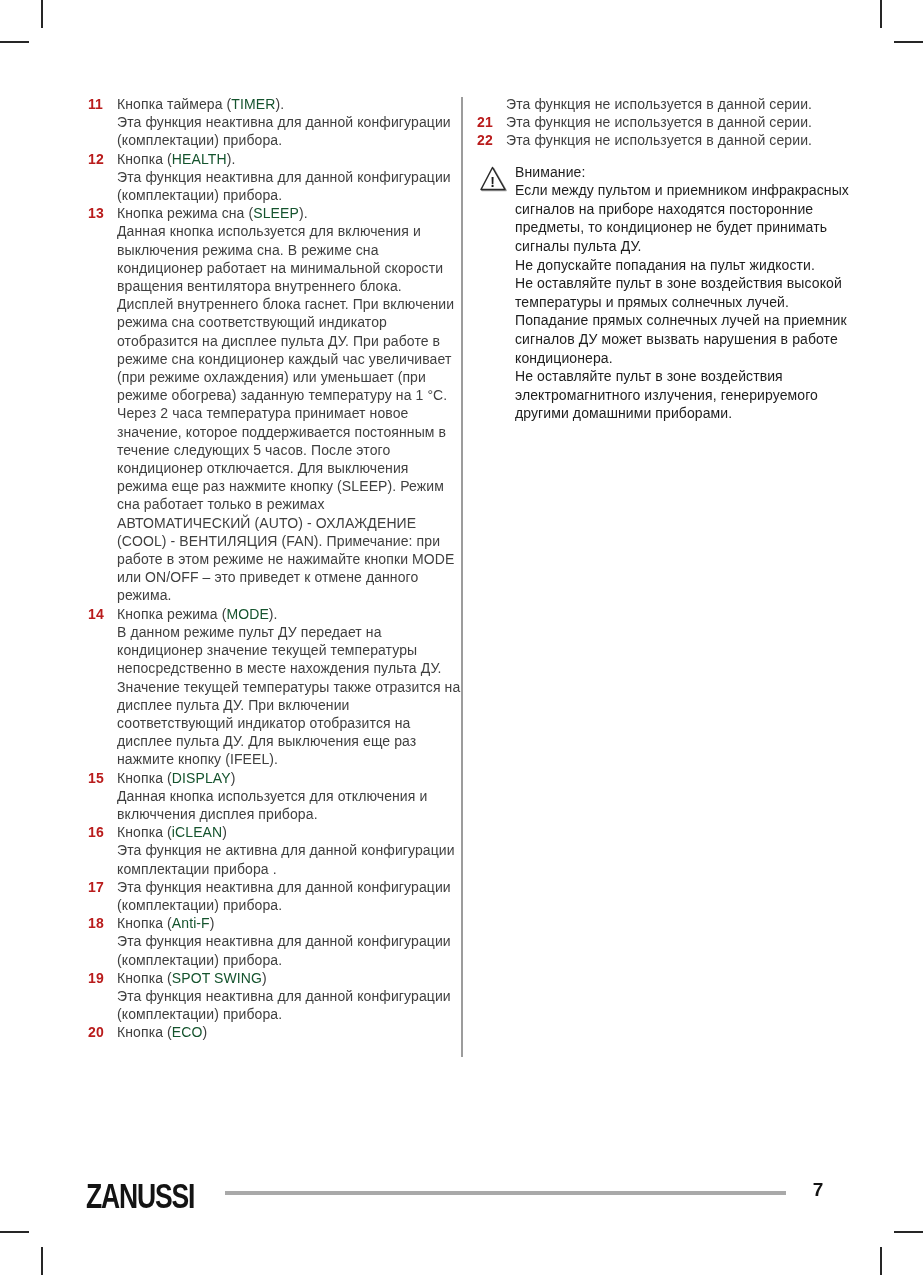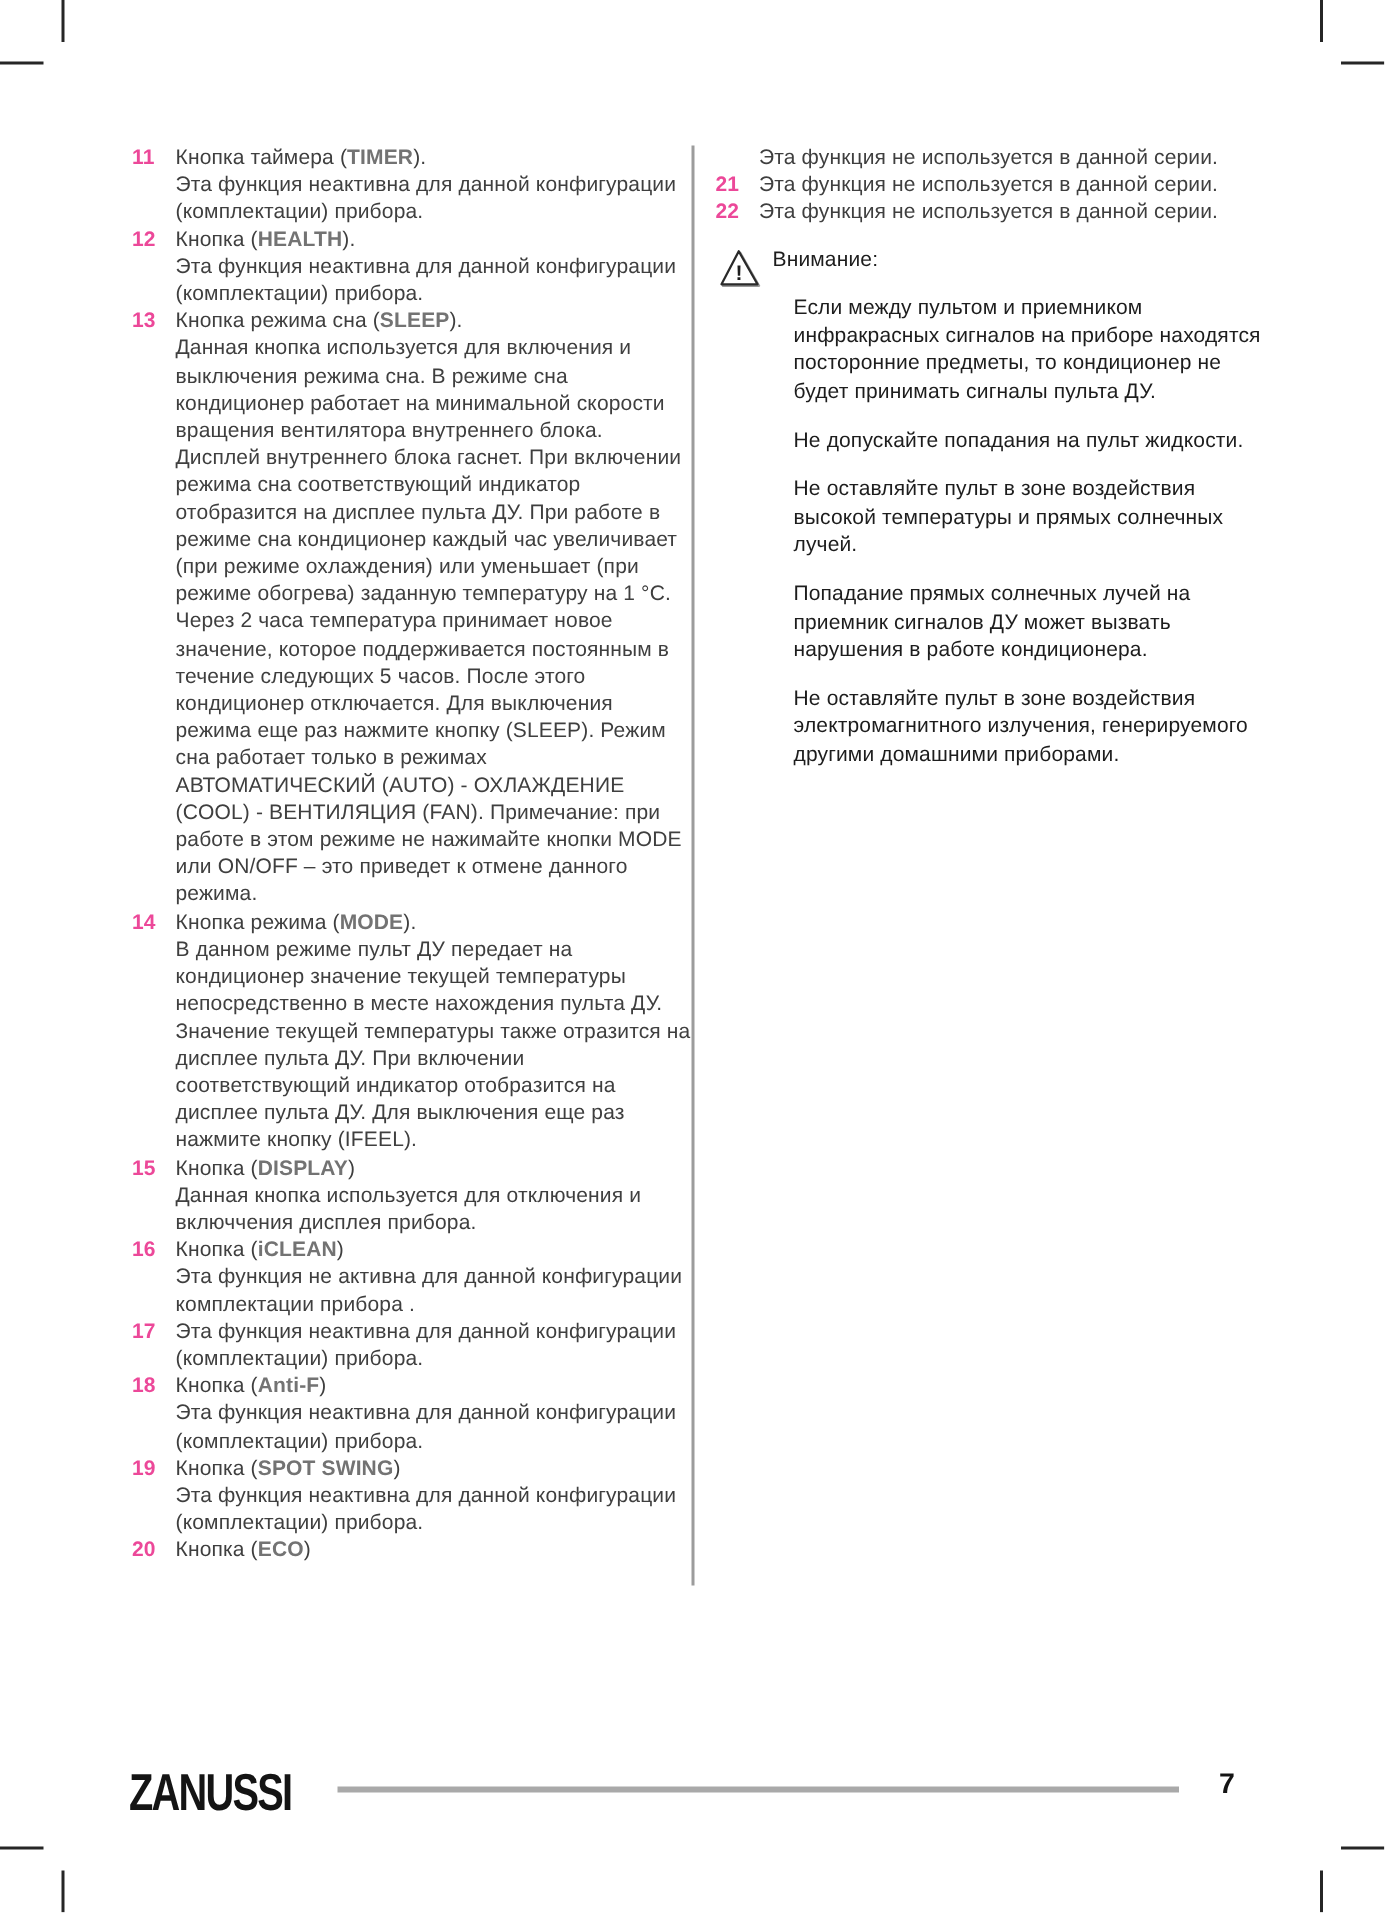--- a/index.html
+++ b/index.html
@@ -32,29 +32,29 @@
   .col-right {
     position:absolute; left:477px; top:95px; width:386px;
     font-size:14px; line-height:18.2px; letter-spacing:0.1px;
   }
   .divider {
     position:absolute; left:461px; top:97px; width:2px; height:960px;
     background:#9c9c9c;
   }
 
   .item { display:flex; }
-  .item .num { flex:0 0 29px; font-weight:bold; color:#ec4899; }
+  .item .num { flex:0 0 29px; font-weight:bold; color:#b91c1c; }
   .item .itxt { flex:1; }
-  .ititle b, .ititle .bld { font-weight:bold; color:#737373; }
+  .ititle b, .ititle .bld { font-weight:normal; color:#14532d; }
   .cont { margin-left:29px; }
 
   .warning { display:flex; margin-top:13px; }
   .wicon { flex:0 0 38px; padding-top:2px; }
   .wtext { flex:1; font-weight:normal; color:#1d1d1d; line-height:18.6px; }
-  .wtext p { margin:14px; }
+  .wtext p { margin:0; }
 
   
   .brand {
     position:absolute; left:86px; top:1176px;
     font-size:34px; font-weight:800; color:#141414;
     letter-spacing:-1.5px; white-space:nowrap;
     transform:scaleX(0.78) scaleY(1.02); transform-origin:left top;
   }
   .footer-rule {
     position:absolute; left:225px; top:1191px; width:561px; height:4px;

